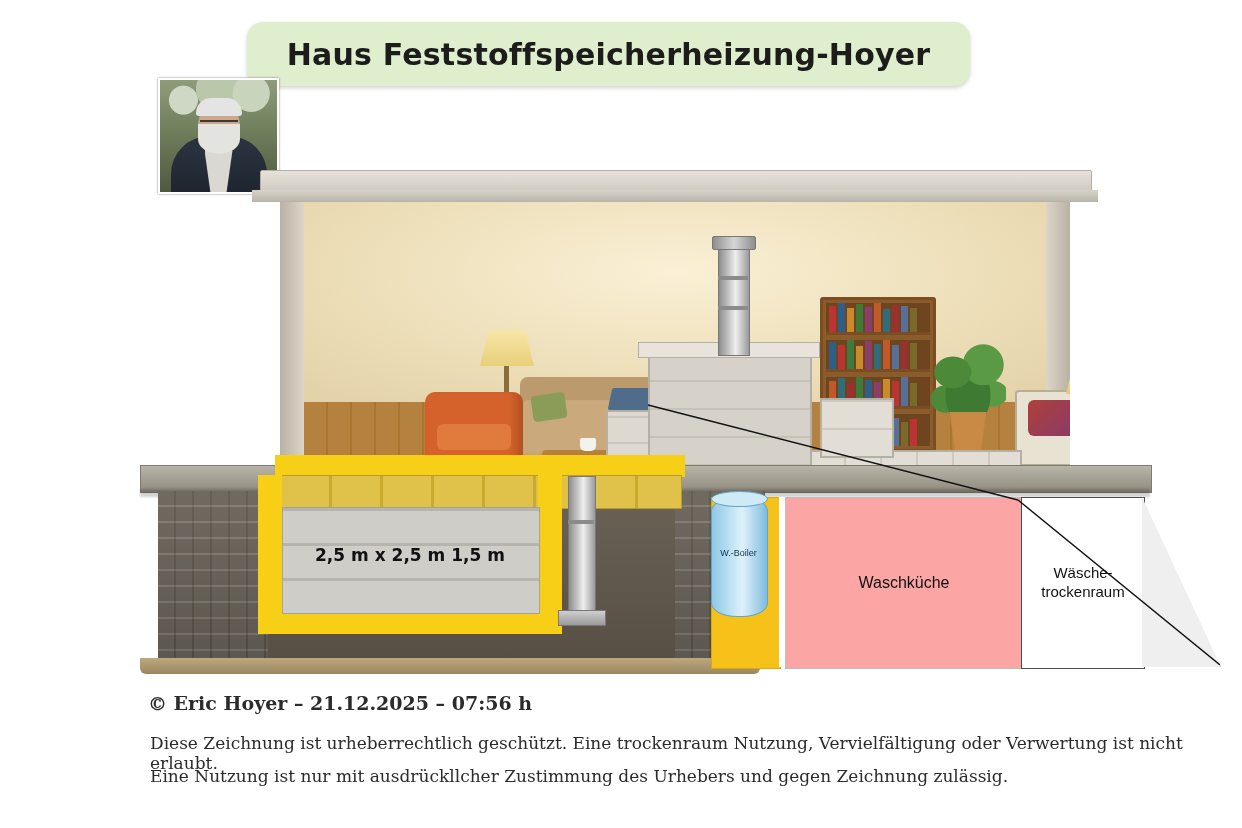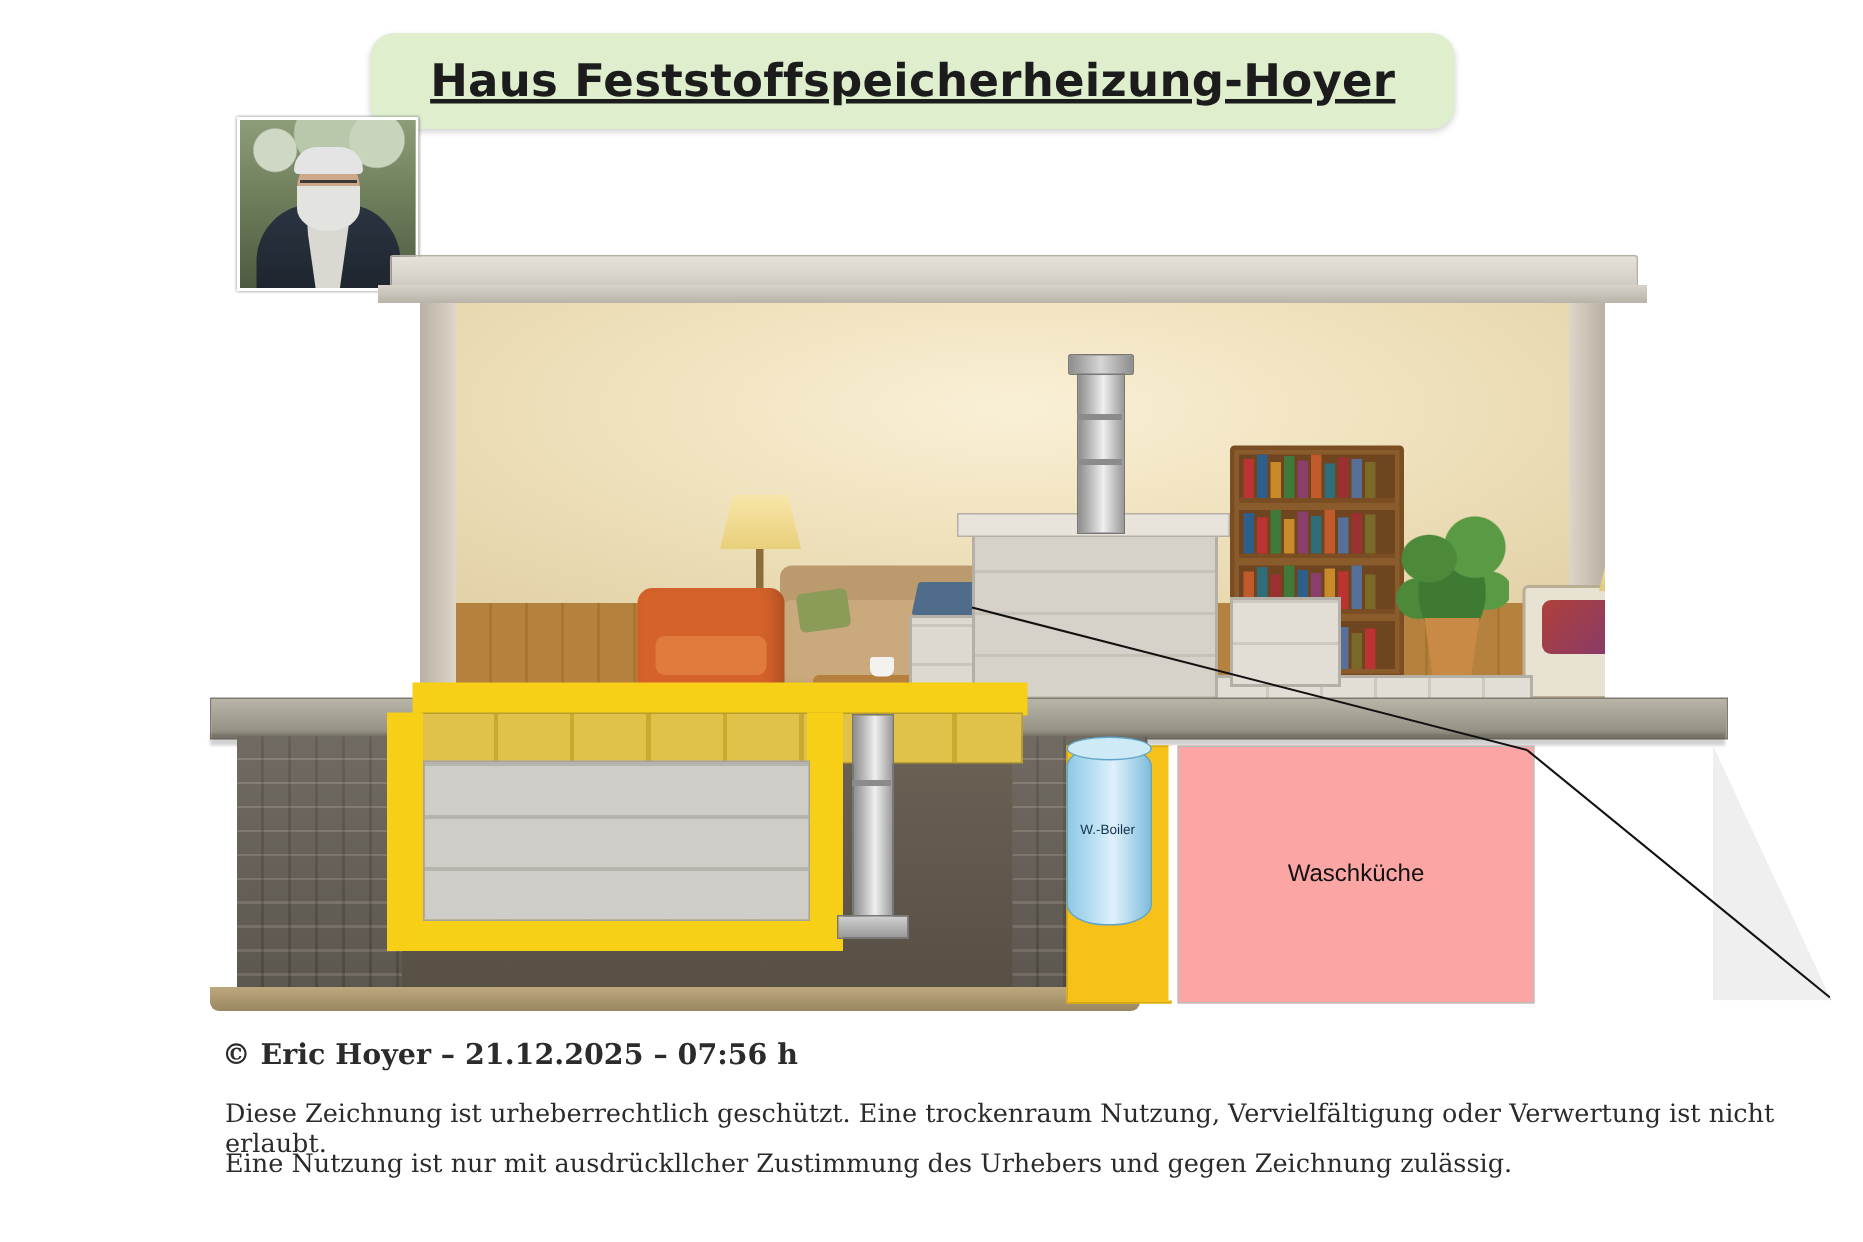--- a/index.html
+++ b/index.html
@@ -28,21 +28,20 @@
     display: flex;
     align-items: center;
     justify-content: center;
   }
   #title-text {
     font-size: 30px;
     font-weight: bold;
     color: #1c1c1c;
     letter-spacing: 0.2px;
     font-family: "DejaVu Sans", sans-serif;
-    text-decoration: underline;
   }
 
   
   #portrait {
     position: absolute;
     left: 158px;
     top: 78px;
     width: 117px;
     height: 112px;
     border: 2px solid #ffffff;
@@ -565,35 +564,42 @@
   <div class="cellar-stone-left"></div>
   <div class="cellar-stone-right"></div>
   <div class="ground-line"></div>
 
   <div class="store-insul-top"></div>
   <div class="store-bricks-top"></div>
   <div class="store-insul-left"></div>
   <div class="store-insul-right"></div>
   <div class="store-insul-bottom"></div>
   <div class="store-core"></div>
+  <div class="store-label">2,5 m x 2,5 m 1,5 m</div>
 
   <div class="pipe-lower"></div>
   <div class="pipe-lower-ring"></div>
   <div class="pipe-foot"></div>
 
   <div class="boiler-panel"></div>
   <div class="boiler-strip"></div>
   <div class="boiler-cyl"></div>
   <div class="boiler-cyl-top"></div>
   <div class="boiler-text">W.-Boiler</div>
 
   <div class="washroom">
     <span class="washroom-label">Waschküche</span>
   </div>
 
+  <div class="dryroom">
+    <span class="dryroom-label">
+      <span>Wäsche-</span><br>
+      <span>trockenraum</span>
+    </span>
+  </div>
 
   <div class="wedge"></div>
 
   <svg id="leader-line">
     <line x1="518" y1="245" x2="888" y2="340" stroke="#111" stroke-width="1.4"></line>
     <line x1="888" y1="340" x2="1090" y2="505" stroke="#111" stroke-width="1.4"></line>
   </svg>
 </div>
 
 <div id="copyright">© Eric Hoyer – 21.12.2025 – 07:56 h</div>

